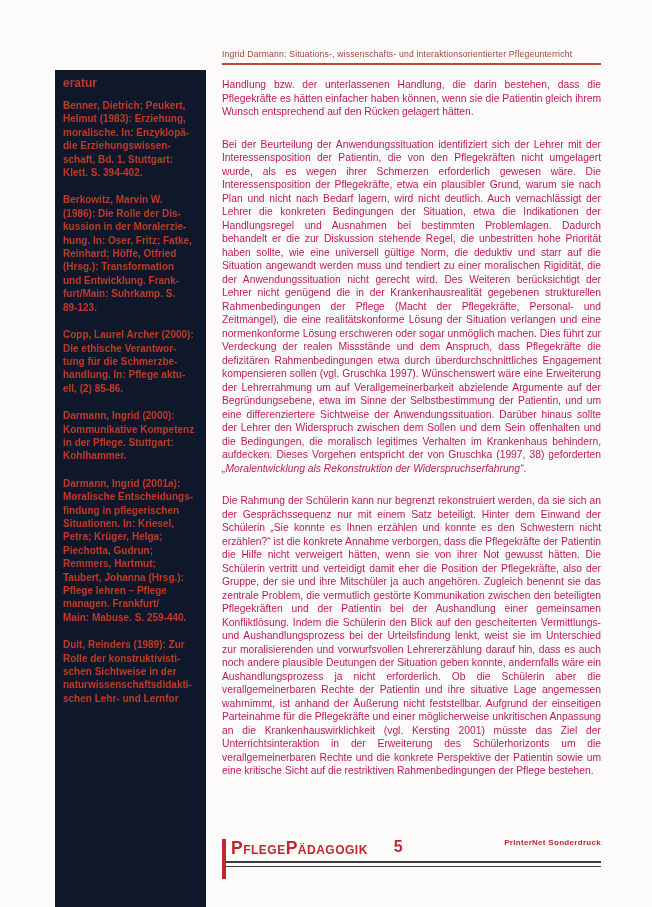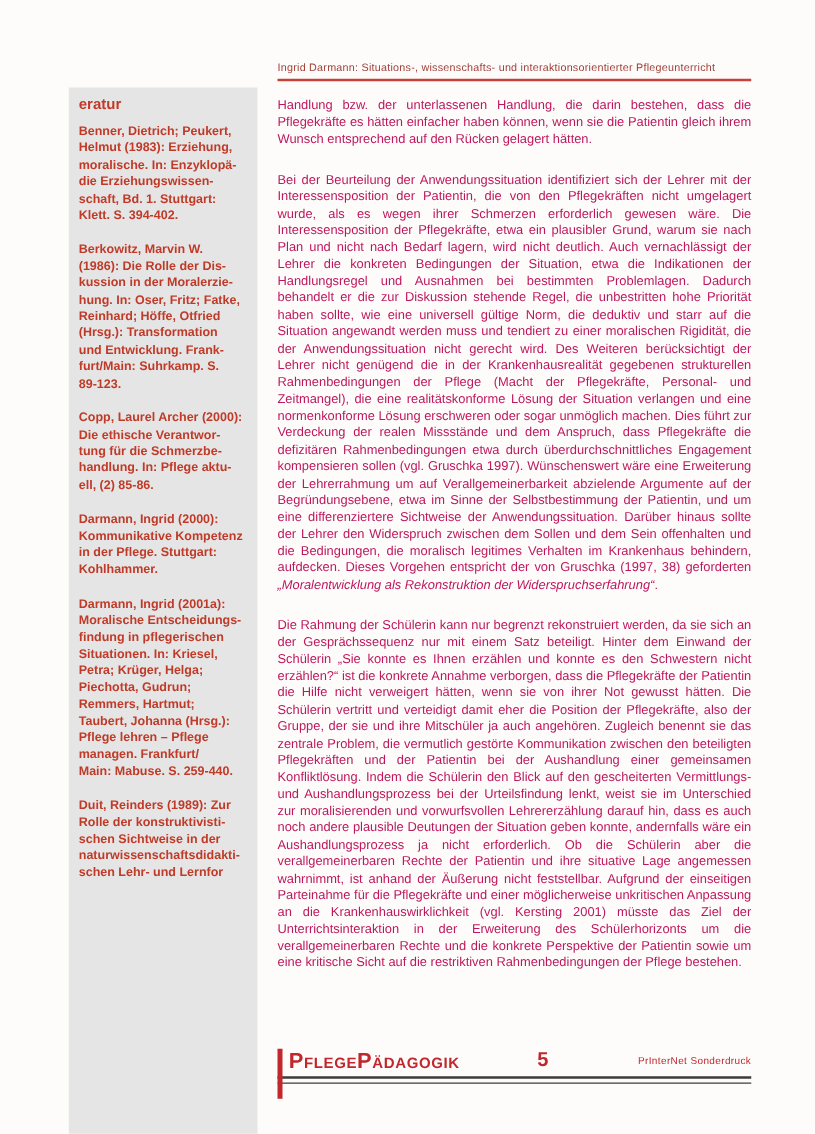--- a/index.html
+++ b/index.html
@@ -13,21 +13,21 @@
   .runhead{
     position:absolute;left:222px;top:49px;width:379px;
     font-size:8.6px;letter-spacing:.2px;color:#a2413a;
     border-bottom:2px solid #c5423a;padding-bottom:4px;
     white-space:nowrap;overflow:hidden;
   }
 
   
   .sidebar{
     position:absolute;left:55px;top:70px;width:151px;bottom:0;
-    background:#e5e5e5;box-sizing:border-box;padding:6px 7px 0 8px;
+    background:#0f172a;box-sizing:border-box;padding:6px 7px 0 8px;
     color:#c03a28;
   }
   .sidebar .lit-head{
     font-size:12px;font-weight:bold;margin:0 0 9px 0;
   }
   .sidebar p.entry{
     font-size:10px;line-height:13.4px;font-weight:bold;
     white-space:pre-line;margin:0 0 14px 0;
   }
 
@@ -41,31 +41,31 @@
     margin:0 0 19px 0;hyphens:auto;-webkit-hyphens:auto;
   }
   .maincol p .ital{font-style:italic;}
 
   
   .footer{position:absolute;left:222px;top:838px;width:379px;}
   .footer .accent-bar{
     position:absolute;left:0;top:1px;width:4px;height:40px;background:#c1272d;
   }
   .footer .f-row{
-    display:flex;align-items:center;padding-left:9px;gap:36px;
+    display:flex;align-items:flex-start;padding-left:9px;
   }
   .footer .journal{
     font-variant:small-caps;font-weight:bold;font-size:17.5px;
     letter-spacing:.5px;color:#c1272d;
   }
   .footer .pagenum{
     font-weight:bold;font-size:16px;color:#c1272d;margin-left:26px;
   }
   .footer .imprint{
-    margin-left:auto;font-size:8px;font-weight:normal;color:#c1272d;
+    margin-left:auto;font-size:8px;font-weight:bold;color:#c1272d;
     letter-spacing:.3px;
     padding-left:28px;
   }
   .footer .rule{
     margin-top:2px;height:3px;
     border-top:2px solid #3c3c3c;border-bottom:1px solid #3c3c3c;
   }
 </style>
 </head>
 <body>

